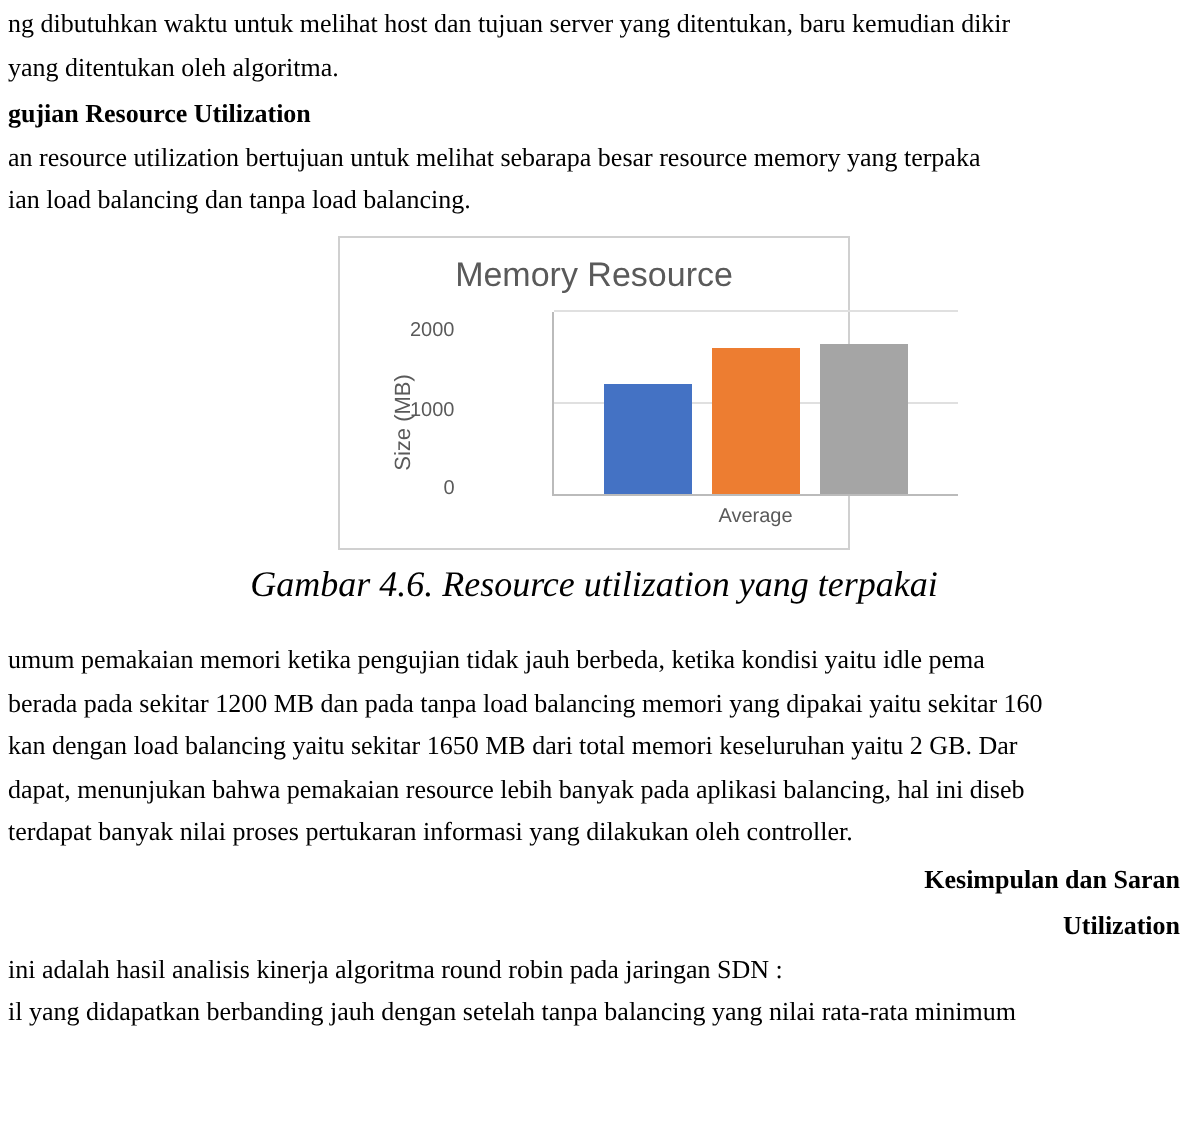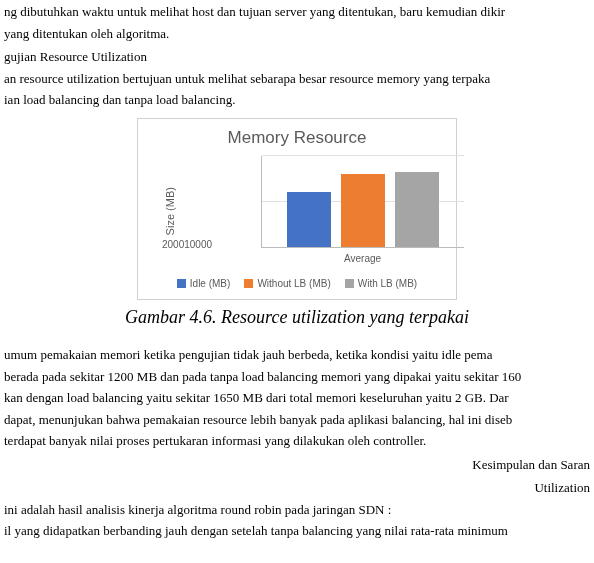--- a/index.html
+++ b/index.html
@@ -8,23 +8,23 @@
       height: 563px;
       font-family: 'Times New Roman', serif;
       font-size: 13px;
       line-height: 1.5;
       color: #000;
       background: #fff;
       padding: 2px 4px;
       overflow: hidden;
     }
     .para { text-align: justify; margin-bottom: 2px; }
-    .section-title { font-weight: normal; margin-top: 4px; margin-bottom: 2px; }
+    .section-title { font-weight: bold; margin-top: 4px; margin-bottom: 2px; }
     .chart-container {
-      width: 320px;
+      width: 256px;
       margin: 8px auto 4px auto;
       border: 1px solid #d0d0d0;
       background: #fff;
       padding: 6px 8px 8px 8px;
     }
     .chart-title {
       text-align: center;
       font-family: Arial, sans-serif;
       font-size: 17px;
       color: #5a5a5a;
@@ -42,28 +42,29 @@
     }
     .ylabel {
       transform: rotate(-90deg);
       white-space: nowrap;
       font-family: Arial, sans-serif;
       font-size: 11px;
       color: #5a5a5a;
     }
     .yticks {
       display: flex;
-      flex-direction: row;
+      flex-direction: column;
       justify-content: space-between;
       align-items: flex-end;
       font-family: Arial, sans-serif;
       font-size: 10px;
       color: #5a5a5a;
       padding: 2px 4px 14px 0;
       height: 100%;
+      margin-left: 11px;
     }
     .bars-region {
       flex: 1;
       display: flex;
       flex-direction: column;
       padding-left: 45px;
     }
     .bars-canvas {
       flex: 1;
       border-left: 1px solid #bbb;
@@ -138,34 +139,20 @@
       <div class="bars-canvas">
         <div class="gridline" style="bottom:50%;"></div>
         <div class="gridline" style="bottom:100%;"></div>
         <div class="bar bar-idle" id="bar0" style="height: 60%; background: rgb(68, 114, 196);"></div>
         <div class="bar bar-without" id="bar1" style="height: 80%; background: rgb(237, 125, 49);"></div>
         <div class="bar bar-with" id="bar2" style="height: 82.5%; background: rgb(165, 165, 165);"></div>
       </div>
       <div class="xlabel">Average</div>
     </div>
   </div>
-  <div class="legend">
-    <div class="legend-item">
-      <span class="swatch bar-idle"></span>
-      <span>Idle (MB)</span>
-    </div>
-    <div class="legend-item">
-      <span class="swatch bar-without"></span>
-      <span>Without LB (MB)</span>
-    </div>
-    <div class="legend-item">
-      <span class="swatch bar-with"></span>
-      <span>With LB (MB)</span>
-    </div>
-  </div>
 </div>
 
 <div class="caption">Gambar 4.6. Resource utilization yang terpakai</div>
 
 <div class="para">umum pemakaian memori ketika pengujian tidak jauh berbeda, ketika kondisi yaitu idle pema</div>
 <div class="para"> berada pada sekitar 1200 MB dan pada tanpa load balancing memori yang dipakai yaitu sekitar 160</div>
 <div class="para">kan dengan load balancing yaitu sekitar 1650 MB dari total memori keseluruhan yaitu 2 GB. Dar</div>
 <div class="para"> dapat, menunjukan bahwa pemakaian resource lebih banyak pada aplikasi balancing, hal ini diseb</div>
 <div class="para">terdapat banyak nilai proses pertukaran informasi yang dilakukan oleh controller.</div>
 

